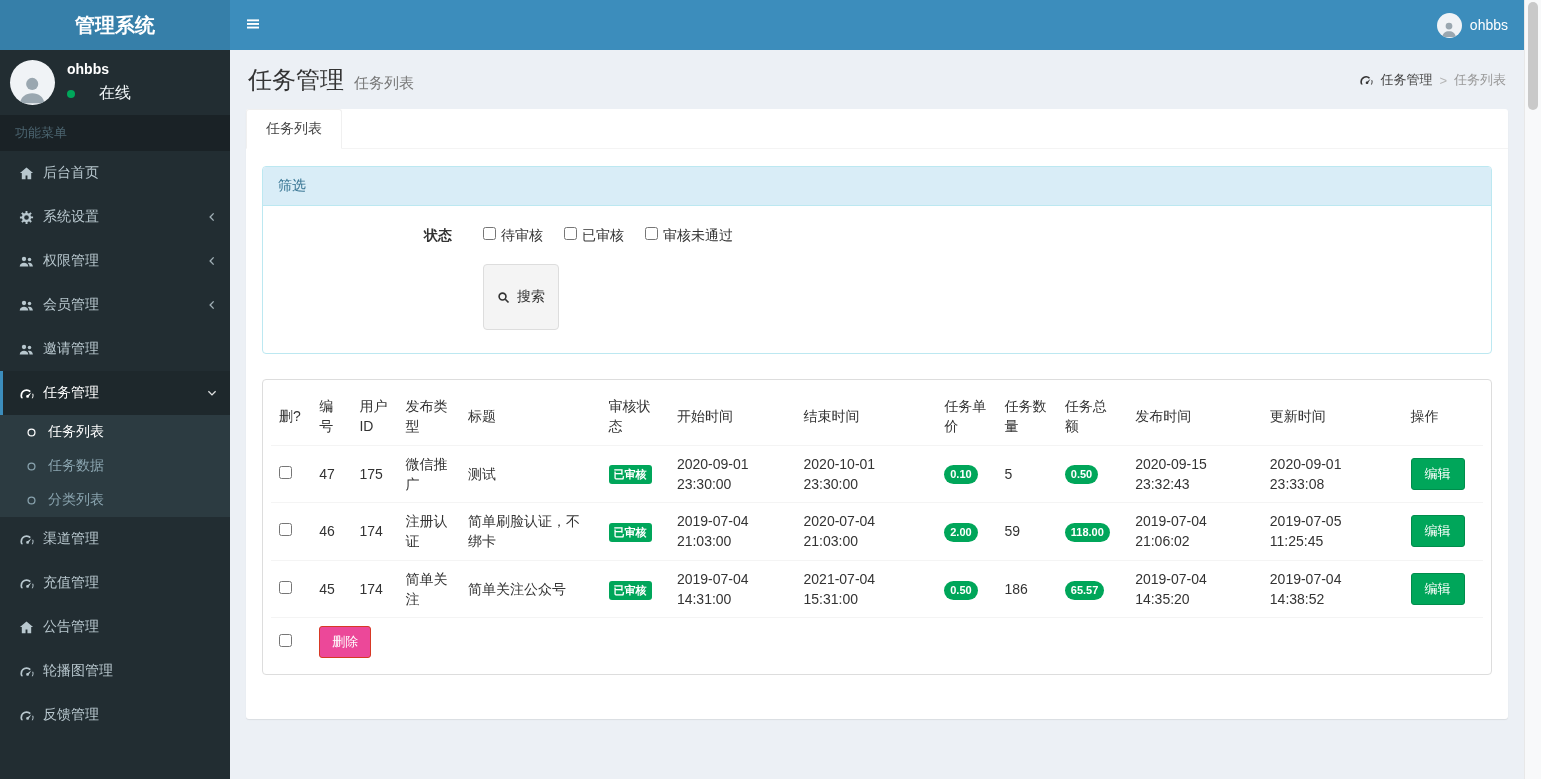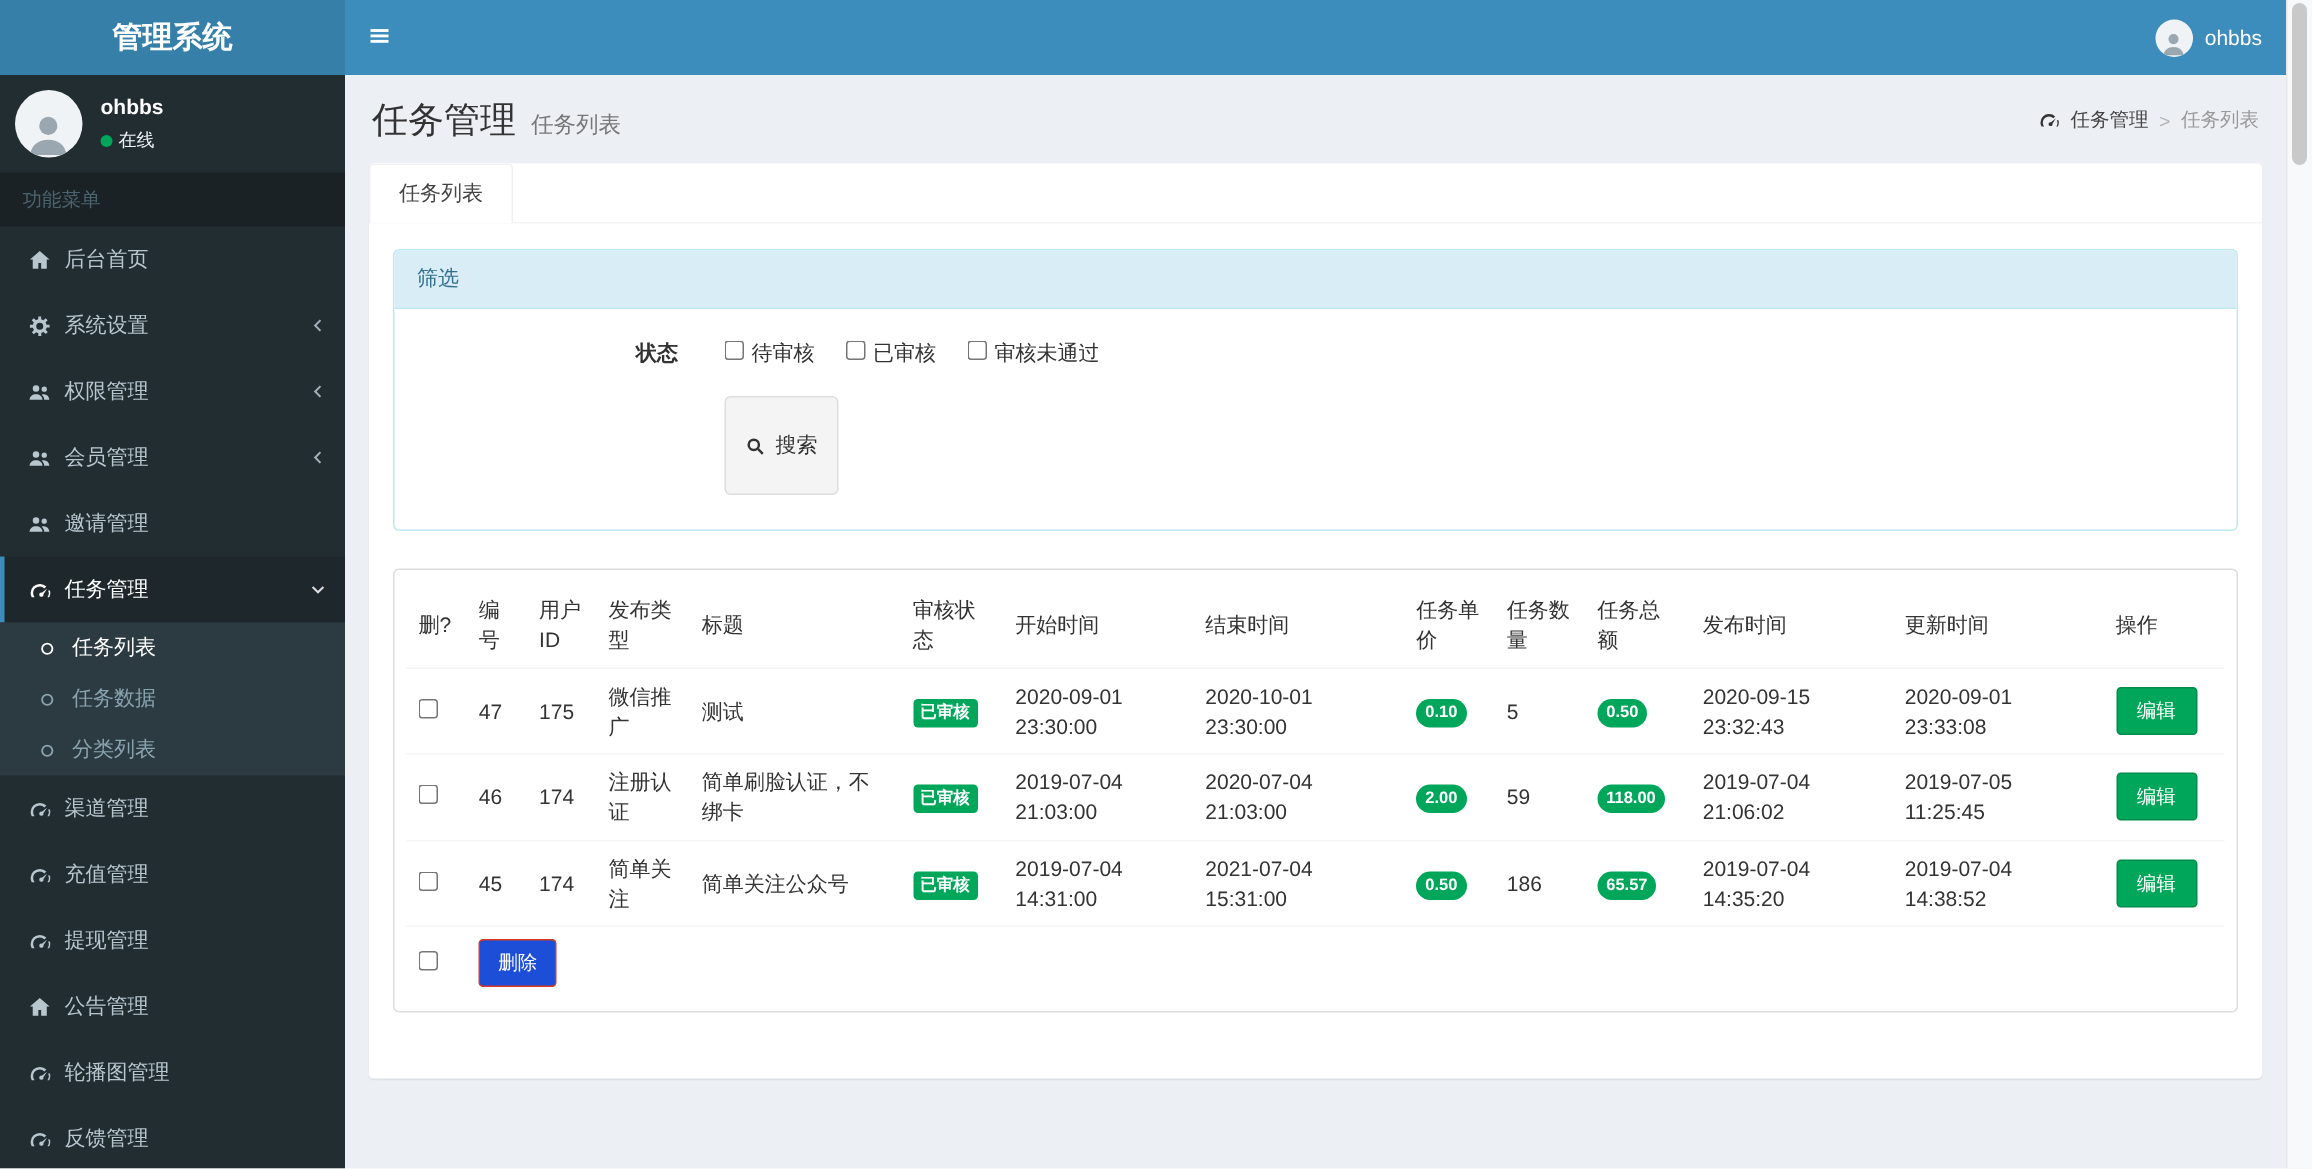--- a/index.html
+++ b/index.html
@@ -15,21 +15,21 @@
   .nav-user{margin-left:auto;display:flex;align-items:center;gap:8px;color:#fff;padding:0 16px;height:50px;cursor:pointer}
   .avatar{border-radius:50%;background:#f0f3f6;color:#9aa7b0;display:flex;align-items:flex-end;justify-content:center;overflow:hidden;flex-shrink:0}
   .avatar.sm{width:25px;height:25px}
   .avatar.lg{width:45px;height:45px}
   .avatar svg{width:72%;height:72%}
 
   
   .sidebar{position:absolute;top:50px;left:0;bottom:0;width:230px;background:#222d32}
   .user-panel{display:flex;gap:12px;padding:10px;align-items:center}
   .up-name{color:#fff;font-size:14px;font-weight:bold;margin-bottom:6px}
-  .up-status{display:flex;align-items:center;gap:4px;color:#eef3f5;font-size:12px;cursor:pointer}
+  .up-status{display:flex;align-items:center;gap:24px;color:#eef3f5;font-size:16px;cursor:pointer}
   .dot{width:8px;height:8px;border-radius:50%;background:#00a65a}
   .menu-header{background:#1a2226;color:#4b646f;padding:9px 15px;font-size:13px}
   .menu{list-style:none}
   .menu-item{display:flex;align-items:center;gap:9px;padding:13px 12px 13px 15px;color:#b8c7ce;border-left:3px solid transparent;cursor:pointer;font-size:14px}
   .menu-item.active{background:#1e282c;color:#fff;border-left-color:#3c8dbc}
   .mi-icon{width:16px;height:16px;display:inline-flex;align-items:center;justify-content:center;flex-shrink:0}
   .mi-icon svg{width:15px;height:15px}
   .mi-label{flex:1}
   .mi-chev{width:12px;height:12px;display:inline-flex;opacity:.85}
   .mi-chev svg{width:12px;height:12px}
@@ -75,21 +75,21 @@
   .table-panel{border:1px solid #ddd;border-radius:4px;padding:8px;background:#fff}
   table{width:100%;border-collapse:collapse;table-layout:fixed}
   th,td{padding:8px;text-align:left;vertical-align:middle;font-weight:normal;line-height:1.45;color:#333}
   thead th{border-bottom:1px solid #f4f4f4}
   tbody td{border-bottom:1px solid #f4f4f4}
   tbody tr:last-child td{border-bottom:none}
   .badge{display:inline-block;color:#fff;background:#00a65a;font-size:11px;font-weight:bold;line-height:1;white-space:nowrap}
   .badge-status{border-radius:3px;padding:4px 5px}
   .badge-pill{border-radius:10px;padding:4px 6px}
   .btn-edit{background:#00a65a;border:1px solid #008d4c;color:#fff;border-radius:3px;padding:6px 13px;font-size:13px;cursor:pointer;font-family:inherit}
-  .btn-delete{background:#1d4ed8;border:1px solid #d73925;color:#fff;border-radius:3px;padding:6px 12px;font-size:13px;cursor:pointer;font-family:Liberation Mono, monospace}
+  .btn-delete{background:#ec4899;border:1px solid #d73925;color:#fff;border-radius:3px;padding:6px 12px;font-size:13px;cursor:pointer;font-family:Liberation Mono, monospace}
 
   
   .scrollbar{position:absolute;top:0;right:0;width:17px;height:779px;background:#f8f9fa;border-left:1px solid #e8e8e8;z-index:30;cursor:pointer}
   .sb-thumb{position:absolute;top:2px;left:3px;width:10px;height:108px;background:#c9c9c9;border-radius:6px;cursor:grab}
 </style>
 </head>
 <body>
 
 <div class="app">
 
@@ -249,29 +249,20 @@
           <span class="mi-label">渠道管理</span>
         </li>
         <li class="menu-item">
           <span class="mi-icon">
             <svg viewBox="0 0 16 16" fill="currentColor">
               <path d="M8 3.5A6.5 6.5 0 0 0 1.5 10c0 1.1.3 2.1.8 3h2a4.8 4.8 0 0 1-1-3 4.7 4.7 0 0 1 8-3.3l1.4-1.4A6.5 6.5 0 0 0 8 3.5z"></path>
               <path d="M13.3 6.7l-3.8 3a1.5 1.5 0 1 0 1.1 1.1l2.7-4.1zM13.9 8.2a6.5 6.5 0 0 1 .6 1.8 4.8 4.8 0 0 1-1 3h1.2c.5-.9.8-1.9.8-3 0-.6-.1-1.2-.3-1.8z"></path>
             </svg>
           </span>
           <span class="mi-label">充值管理</span>
-        </li>
-        <li class="menu-item">
-          <span class="mi-icon">
-            <svg viewBox="0 0 16 16" fill="currentColor">
-              <path d="M8 3.5A6.5 6.5 0 0 0 1.5 10c0 1.1.3 2.1.8 3h2a4.8 4.8 0 0 1-1-3 4.7 4.7 0 0 1 8-3.3l1.4-1.4A6.5 6.5 0 0 0 8 3.5z"></path>
-              <path d="M13.3 6.7l-3.8 3a1.5 1.5 0 1 0 1.1 1.1l2.7-4.1zM13.9 8.2a6.5 6.5 0 0 1 .6 1.8 4.8 4.8 0 0 1-1 3h1.2c.5-.9.8-1.9.8-3 0-.6-.1-1.2-.3-1.8z"></path>
-            </svg>
-          </span>
-          <span class="mi-label">提现管理</span>
         </li>
         <li class="menu-item">
           <span class="mi-icon">
             <svg viewBox="0 0 16 16" fill="currentColor">
               <path d="M8 1.5L1 7.5h2V14h4v-4h2v4h4V7.5h2z"></path>
             </svg>
           </span>
           <span class="mi-label">公告管理</span>
         </li>
         <li class="menu-item">

